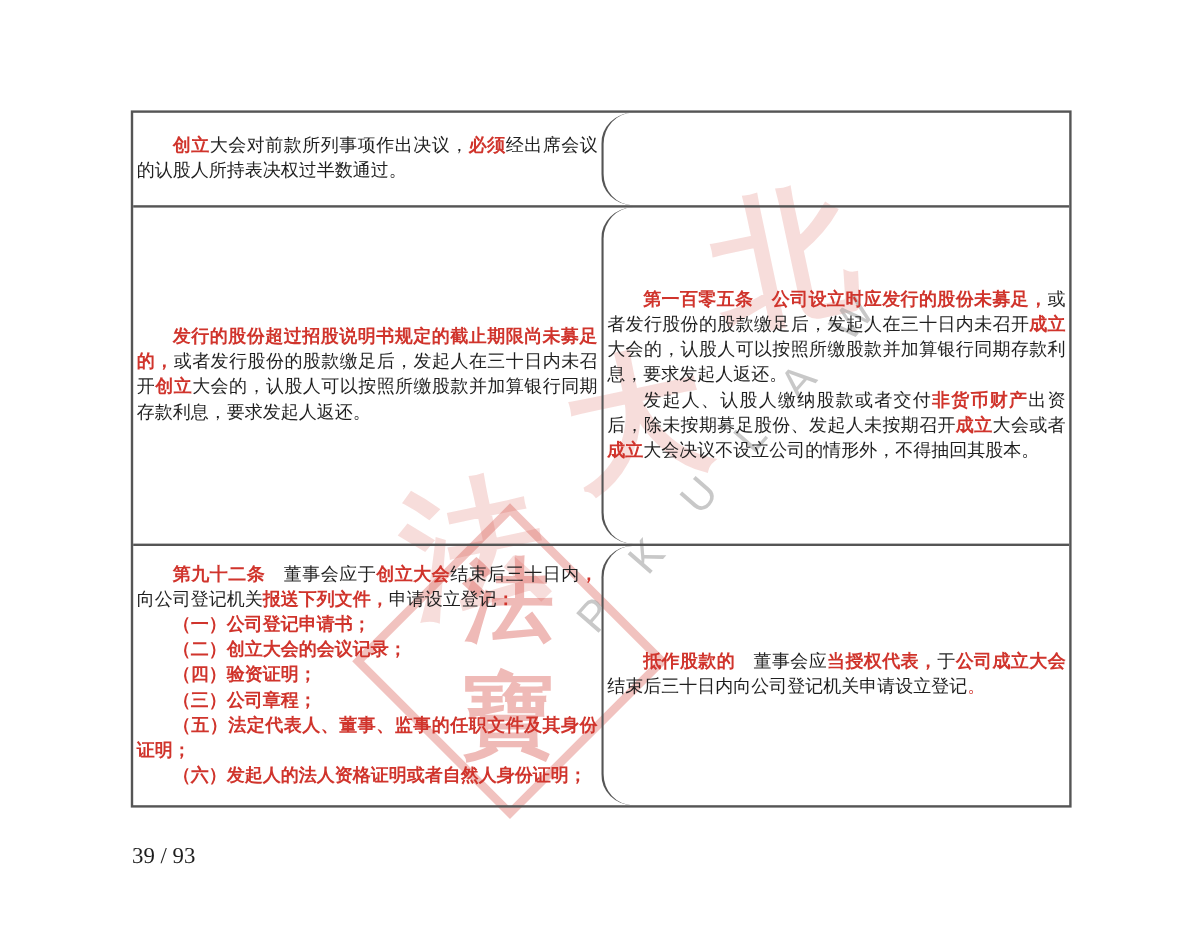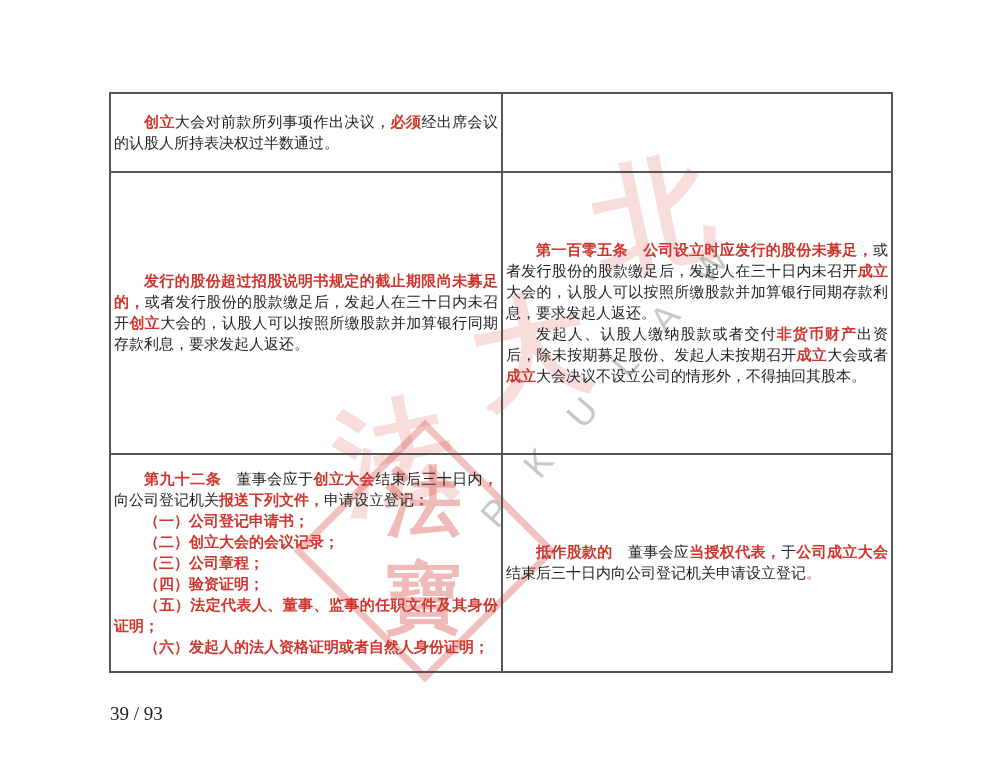--- a/index.html
+++ b/index.html
@@ -41,21 +41,21 @@
     border:2px solid #555;box-sizing:border-box;
     z-index:1;background:transparent;
   }
   .t-row{display:flex;}
   .t-row + .t-row{border-top:2px solid #555;}
   .row-0{height:77px;}
   .row-1{height:280px;}
   .row-2{height:216px;}
   .t-cell{
     box-sizing:border-box;display:flex;flex-direction:column;
-    justify-content:center;padding:2px 3px;overflow:hidden;
+    justify-content:center;padding:2px 3px;overflow:hidden;border-radius:26px;
   }
   .t-left{width:390px;}
   .t-right{width:390px;border-left:2px solid #555;}
   .para{
     margin:0;text-indent:2em;text-align:justify;
     font-size:15px;line-height:21px;color:#1f1f1f;
     word-break:break-all;
   }
   .rb{color:#d0342c;font-weight:bold;}
   .r{color:#d0342c;}
@@ -92,22 +92,22 @@
       <div class="t-cell t-right">
         <p class="para"><span class="rb">第一百零五条　公司设立时应发行的股份未募足，</span><span class="b">或者发行股份的股款缴足后，发起人在三十日内未召开</span><span class="rb">成立</span><span class="b">大会的，认股人可以按照所缴股款并加算银行同期存款利息，要求发起人返还。</span></p>
         <p class="para"><span class="b">发起人、认股人缴纳股款或者交付</span><span class="rb">非货币财产</span><span class="b">出资后，除未按期募足股份、发起人未按期召开</span><span class="rb">成立</span><span class="b">大会或者</span><span class="rb">成立</span><span class="b">大会决议不设立公司的情形外，不得抽回其股本。</span></p>
       </div>
     </div>
     <div class="t-row row-2">
       <div class="t-cell t-left">
         <p class="para"><span class="rb">第九十二条</span><span class="b">　董事会应于</span><span class="rb">创立大会</span><span class="b">结束后三十日内</span><span class="rb">，</span><span class="b">向公司登记机关</span><span class="rb">报送下列文件，</span><span class="b">申请设立登记</span><span class="rb">：</span></p>
         <p class="para"><span class="rb">（一）公司登记申请书；</span></p>
         <p class="para"><span class="rb">（二）创立大会的会议记录；</span></p>
+        <p class="para"><span class="rb">（四）验资证明；</span></p>
         <p class="para"><span class="rb">（三）公司章程；</span></p>
-        <p class="para"><span class="rb">（四）验资证明；</span></p>
         <p class="para"><span class="rb">（五）法定代表人、董事、监事的任职文件及其身份证明；</span></p>
         <p class="para"><span class="rb">（六）发起人的法人资格证明或者自然人身份证明；</span></p>
       </div>
       <div class="t-cell t-right">
         <p class="para"><span class="rb">抵作股款的</span><span class="b">　董事会应</span><span class="rb">当授权代表，</span><span class="b">于</span><span class="rb">公司成立大会</span><span class="b">结束后三十日内向公司登记机关申请设立登记</span><span class="r">。</span></p>
       </div>
     </div>
   </div>
 
 <div class="page-num">39 / 93</div>

